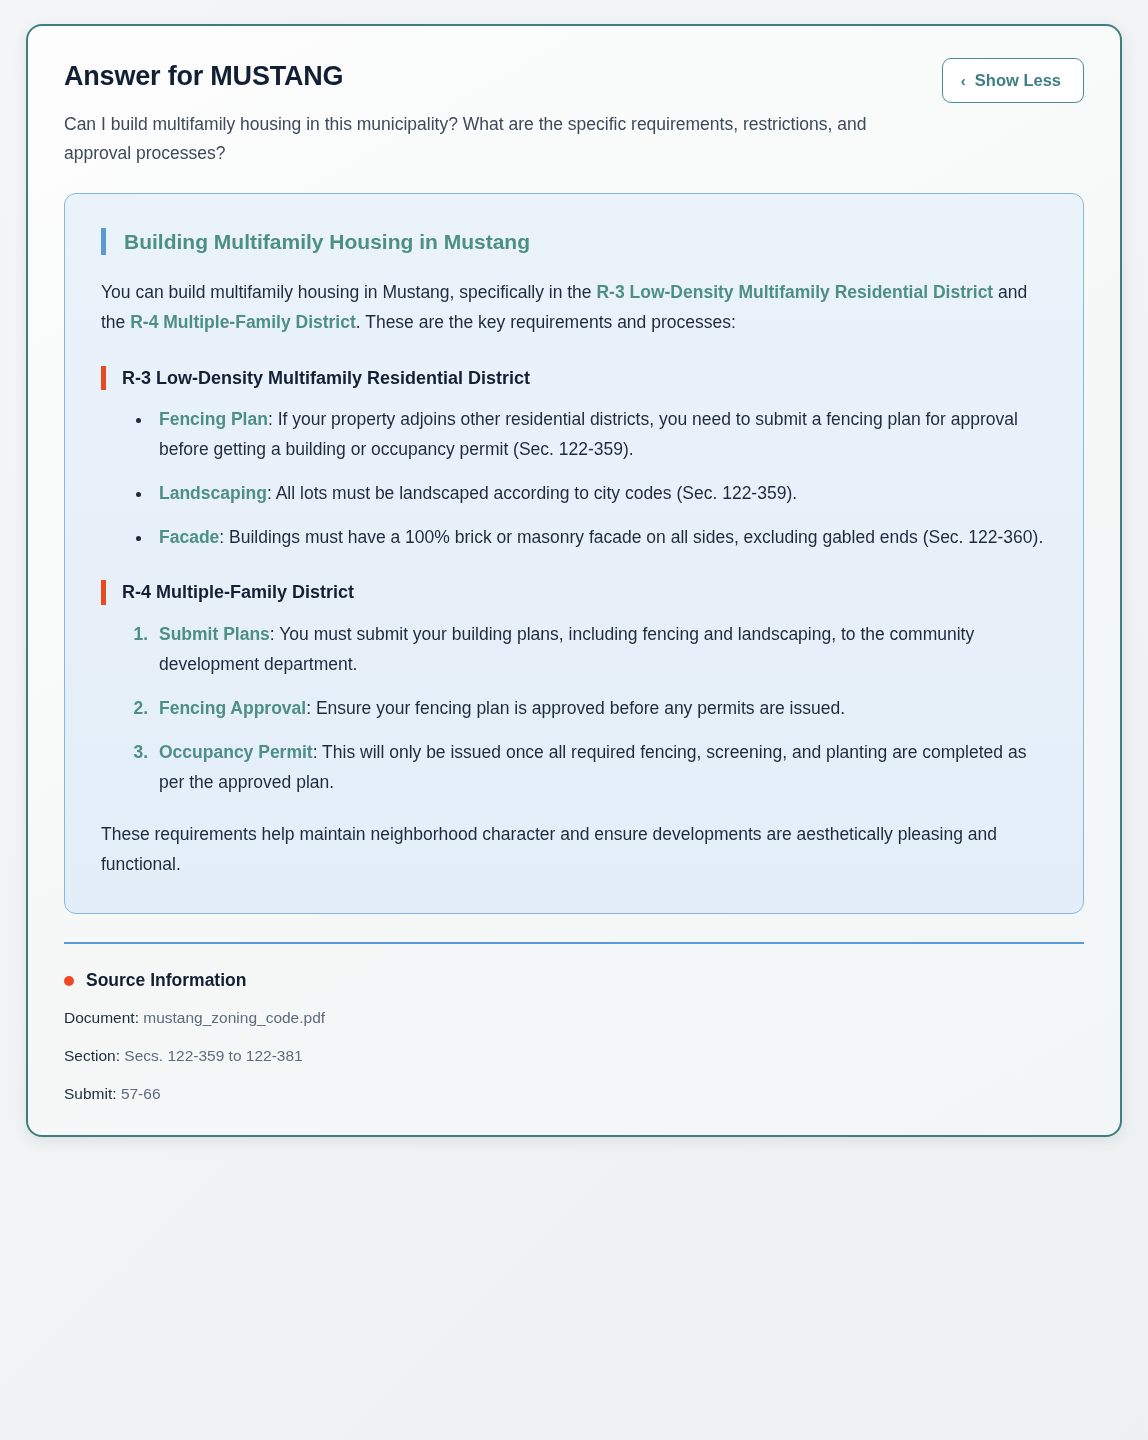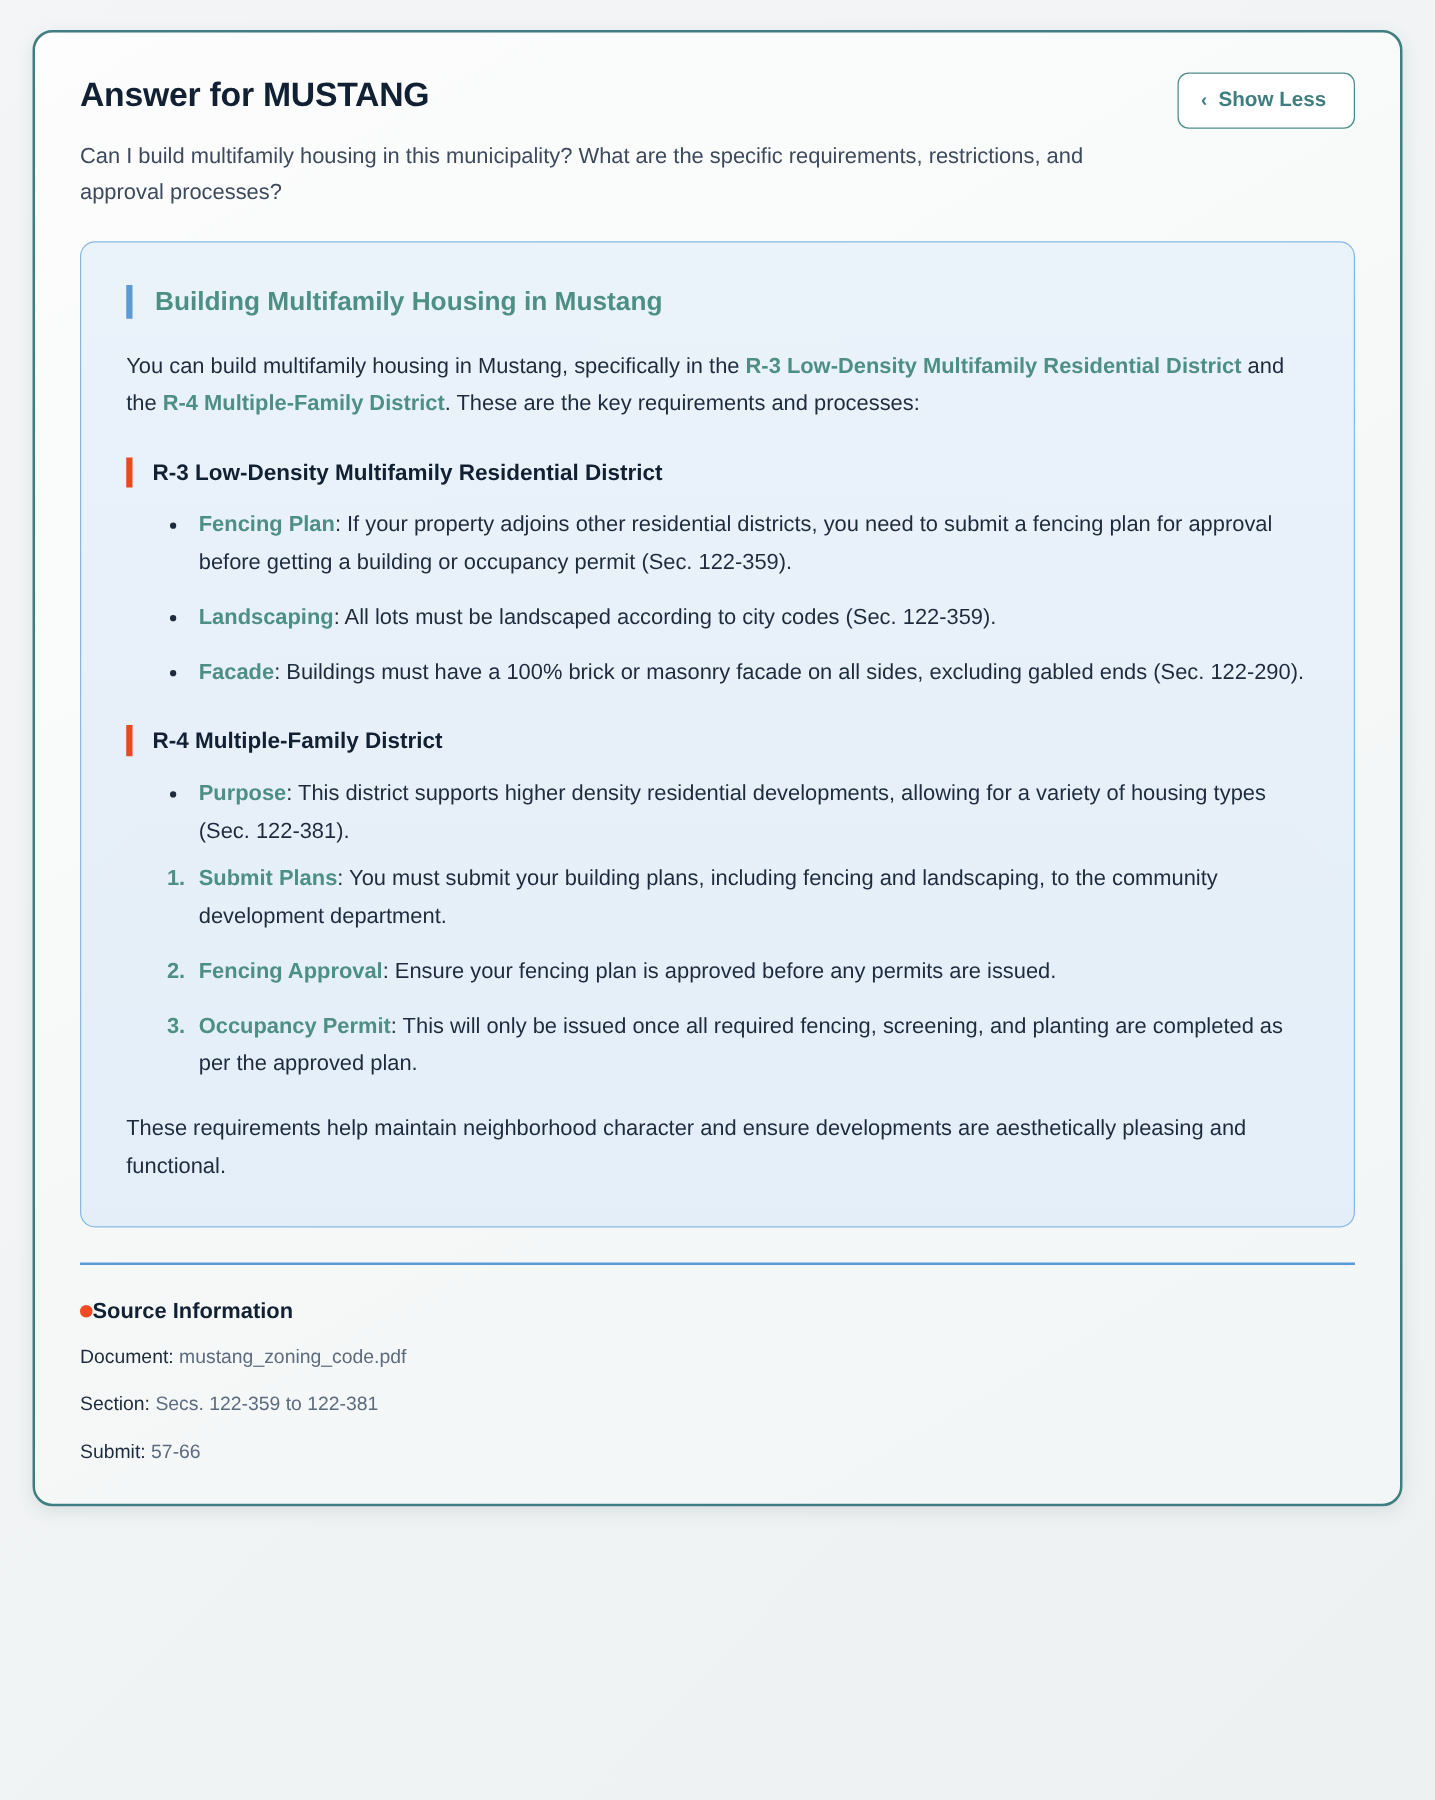--- a/index.html
+++ b/index.html
@@ -154,20 +154,21 @@
     height: 2px;
     background: #5b9bd5;
     border: 0;
   }
   .source-section {
     padding-top: 26px;
   }
   .source-title-row {
     display: flex;
     align-items: center;
+    gap: 12px;
   }
   .source-dot-icon {
     width: 10px;
     height: 10px;
     border-radius: 50%;
     background: #ef4a23;
     flex: 0 0 auto;
   }
   .source-title {
     font-size: 17.5px;
@@ -208,27 +209,24 @@
     <div class="answer-body">
 
       <h2 class="section-heading">Building Multifamily Housing in Mustang</h2>
 
       <p class="body-paragraph"><span>You can build multifamily housing in Mustang, specifically in the </span><strong class="term">R-3 Low-Density Multifamily Residential District</strong><span> and the </span><strong class="term">R-4 Multiple-Family District</strong><span>. These are the key requirements and processes:</span></p>
 
       <h3 class="subsection-heading">R-3 Low-Density Multifamily Residential District</h3>
       <ul class="bullet-list">
         <li><strong class="term">Fencing Plan</strong><span>: If your property adjoins other residential districts, you need to submit a fencing plan for approval before getting a building or occupancy permit (Sec. 122-359).</span></li>
         <li><strong class="term">Landscaping</strong><span>: All lots must be landscaped according to city codes (Sec. 122-359).</span></li>
-        <li><strong class="term">Facade</strong><span>: Buildings must have a 100% brick or masonry facade on all sides, excluding gabled ends (Sec. 122-290).</span></li>
+        <li><strong class="term">Facade</strong><span>: Buildings must have a 100% brick or masonry facade on all sides, excluding gabled ends (Sec. 122-360).</span></li>
       </ul>
 
       <h3 class="subsection-heading">R-4 Multiple-Family District</h3>
-      <ul class="bullet-list">
-        <li><strong class="term">Purpose</strong><span>: This district supports higher density residential developments, allowing for a variety of housing types (Sec. 122-381).</span></li>
-      </ul>
 
       <ol class="numbered-list">
         <li><strong class="term">Submit Plans</strong><span>: You must submit your building plans, including fencing and landscaping, to the community development department.</span></li>
         <li><strong class="term">Fencing Approval</strong><span>: Ensure your fencing plan is approved before any permits are issued.</span></li>
         <li><strong class="term">Occupancy Permit</strong><span>: This will only be issued once all required fencing, screening, and planting are completed as per the approved plan.</span></li>
       </ol>
 
       <p class="body-paragraph closing-paragraph">These requirements help maintain neighborhood character and ensure developments are aesthetically pleasing and functional.</p>
 
     </div>

